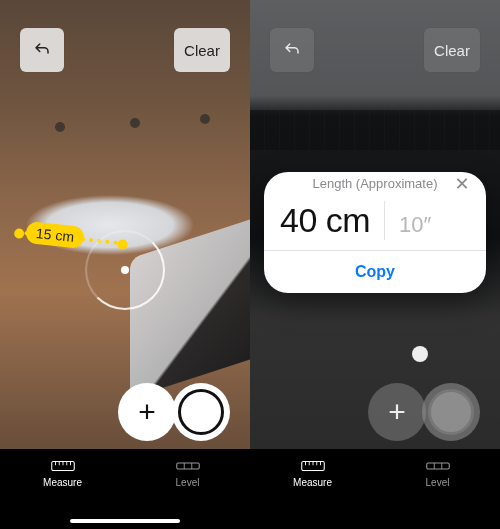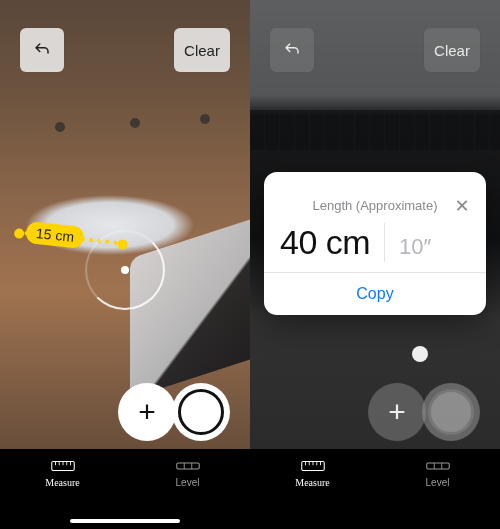--- a/index.html
+++ b/index.html
@@ -74,38 +74,38 @@
   .shutter.dim { background:rgba(150,150,150,0.55); }
   .shutter .ring { width:46px; height:46px; border-radius:50%; border:3px solid #111; background:#fff; }
   .shutter.dim .ring { border-color:#777; background:rgba(200,200,200,0.4); }
 
   
   .tabbar {
     position:absolute; left:0; right:0; bottom:0; height:80px;
     background:#000; display:flex; color:#9a9a9a;
   }
   .tab { flex:1; display:flex; flex-direction:column; align-items:center; justify-content:flex-start; padding-top:10px; gap:4px; font-size:10px; }
-  .tab.active { color:#fff;font-family:Liberation Serif, serif; }
+  .tab.active { color:#fff; }
   .tab svg { width:24px; height:14px; }
   .home-ind { position:absolute; left:50%; bottom:6px; width:110px; height:4px; margin-left:-55px; background:#fff; border-radius:3px; }
 
   
   .card {
     position:absolute; left:14px; right:14px; top:172px;
-    background:#fff; border-radius:13px; padding:26px 16px 0 16px;
+    background:#fff; border-radius:24px; padding:4px 16px 0 16px;
     box-shadow: 0 10px 30px rgba(0,0,0,0.4);
   }
   .card-title-row { display:flex; align-items:center; justify-content:center; position:relative; }
   .card-title { color:#8a8a8e; font-size:13px; text-align:center; margin-bottom:6px; }
   .card-close { position:absolute; right:-4px; top:-4px; width:24px; height:24px; color:#8a8a8e; font-size:18px; display:flex; align-items:center; justify-content:center; }
   .card-values { display:flex; align-items:baseline; gap:14px; padding:4px 0 10px 0; }
   .card-primary { font-size:34px; font-weight:400; color:#111; letter-spacing:-0.5px; }
   .card-sep { width:1px; align-self:stretch; background:#e3e3e6; }
   .card-secondary { font-size:22px; color:#b7b7bc; }
-  .card-copy { border-top:1px solid #e3e3e6; margin:0 -16px; padding:12px 0; text-align:center; color:#0a7aff; font-size:16px; }
+  .card-copy { border-top:1px solid #e3e3e6; margin:0 -16px; padding:12px 0; text-align:center; color:#0a7aff; font-size:16px;font-weight:bold; }
 
   .slider-knob { position:absolute; left:162px; top:346px; width:16px; height:16px; background:#eee; border-radius:50%; }
 
   
   .kb-strip { position:absolute; left:0; right:0; top:110px; height:40px;
     background: repeating-linear-gradient(90deg,#1b1d20 0 14px,#2a2d31 14px 15px); opacity:0.6; }
   .mac-edge { position:absolute; right:0; bottom:150px; width:120px; height:140px;
     background:linear-gradient(135deg,#d9dadc 0%, #babdc1 60%, #202225 62%, #15171a 100%);
     transform:skewY(-18deg); border-top-left-radius:10px; opacity:0.9; }
 

